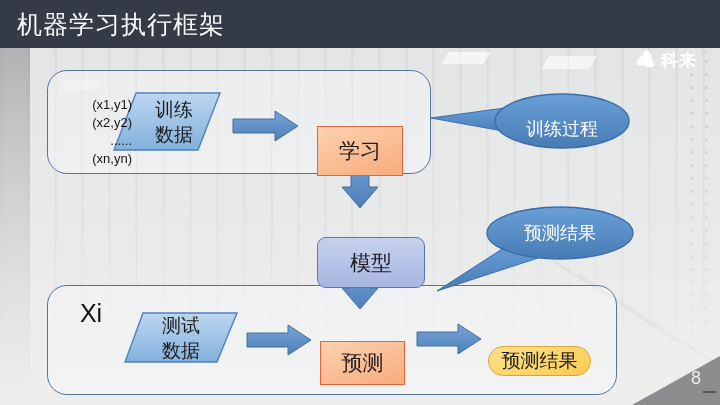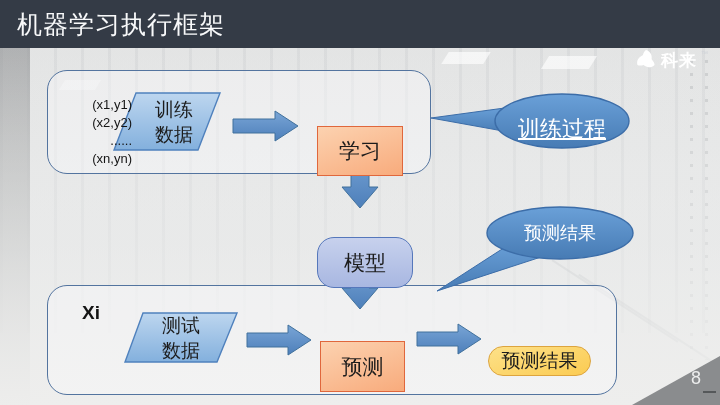--- a/index.html
+++ b/index.html
@@ -41,39 +41,39 @@
   .container-box { position:absolute; border:1.4px solid #53749f; border-radius:20px;
     background:rgba(250,251,252,0.40); }
   .container-top { left:47px; top:70px; width:384px; height:104px; }
   .container-bottom { left:47px; top:285px; width:570px; height:110px; }
 
   
   .node { position:absolute; display:flex; align-items:center; justify-content:center;
     font-family:"DejaVu Serif","Liberation Serif",serif; color:#1c1c1c;margin-top:29px; }
   .node-learn  { left:317px; top:97px;  width:86px; height:50px; font-size:21px;
     background:linear-gradient(160deg,#fcd2b0 0%,#f8ab7c 100%); border:1.4px solid #e0673c; }
-  .node-model  { left:317px; top:208px; width:96px; height:51px; font-size:21px; border-radius:17px;
+  .node-model  { left:317px; top:208px; width:108px; height:51px; font-size:21px; border-radius:9px;
     background:linear-gradient(180deg,#c7d1ed 0%,#a8b7e1 100%); border:1.4px solid #5577bb; }
-  .node-predict{ left:320px; top:312px; width:85px; height:51px; font-size:21px;
+  .node-predict{ left:320px; top:312px; width:85px; height:44px; font-size:21px;
     background:linear-gradient(160deg,#fcd2b0 0%,#f8ab7c 100%); border:1.4px solid #e0673c; }
   .node-result { left:488px; top:317px; width:103px; height:30px; font-size:19px; border-radius:18px;
     background:linear-gradient(160deg,#fde189 0%,#fbcb52 100%); border:1.4px solid #dda43e; }
 
   
   .label { position:absolute; display:flex; align-items:center; justify-content:center;
     text-align:center; font-family:"DejaVu Serif","Liberation Serif",serif; color:#1c1c1c; }
   .samples { position:absolute; left:62px; top:96px; width:70px;
     font-family:"Liberation Sans","DejaVu Sans",sans-serif;
     font-size:13px; line-height:18px; color:#151515; text-align:right; }
   .label-para1 { left:121px; top:93px;  width:106px; height:57px; font-size:19px; line-height:25px; }
   .label-para2 { left:125px; top:313px; width:112px; height:49px; font-size:19px; line-height:25px; }
-  .label-callout1 { left:495px; top:95px;  width:134px; height:67px; font-size:22px; color:#ffffff;text-decoration:underline; }
+  .label-callout1 { left:495px; top:95px;  width:134px; height:67px; font-size:18px; color:#ffffff; }
   .label-callout2 { left:487px; top:207px; width:146px; height:52px; font-size:18px; color:#ffffff; }
-  .label-xi { left:70px; top:300px; width:42px; height:26px; font-size:19px;
-    font-family:"Liberation Sans","DejaVu Sans",sans-serif; color:#141414;font-weight:bold; }
+  .label-xi { left:70px; top:300px; width:42px; height:26px; font-size:25px;
+    font-family:"Liberation Sans","DejaVu Sans",sans-serif; color:#141414; }
 
   
   .shapes { position:absolute; left:0; top:0; width:720px; height:405px; pointer-events:none; }
 
   
   .corner-triangle { position:absolute; left:632px; top:356px; width:88px; height:49px;
     background:#8a8c8e; clip-path:polygon(0 100%,100% 0,100% 100%); }
   .page-number { position:absolute; left:684px; top:368px; width:24px; height:26px;
     color:#eceded; font-size:18px; text-align:center; }
   .page-underline { position:absolute; left:703px; top:391px; width:13px; height:2px; background:#55585a; }

